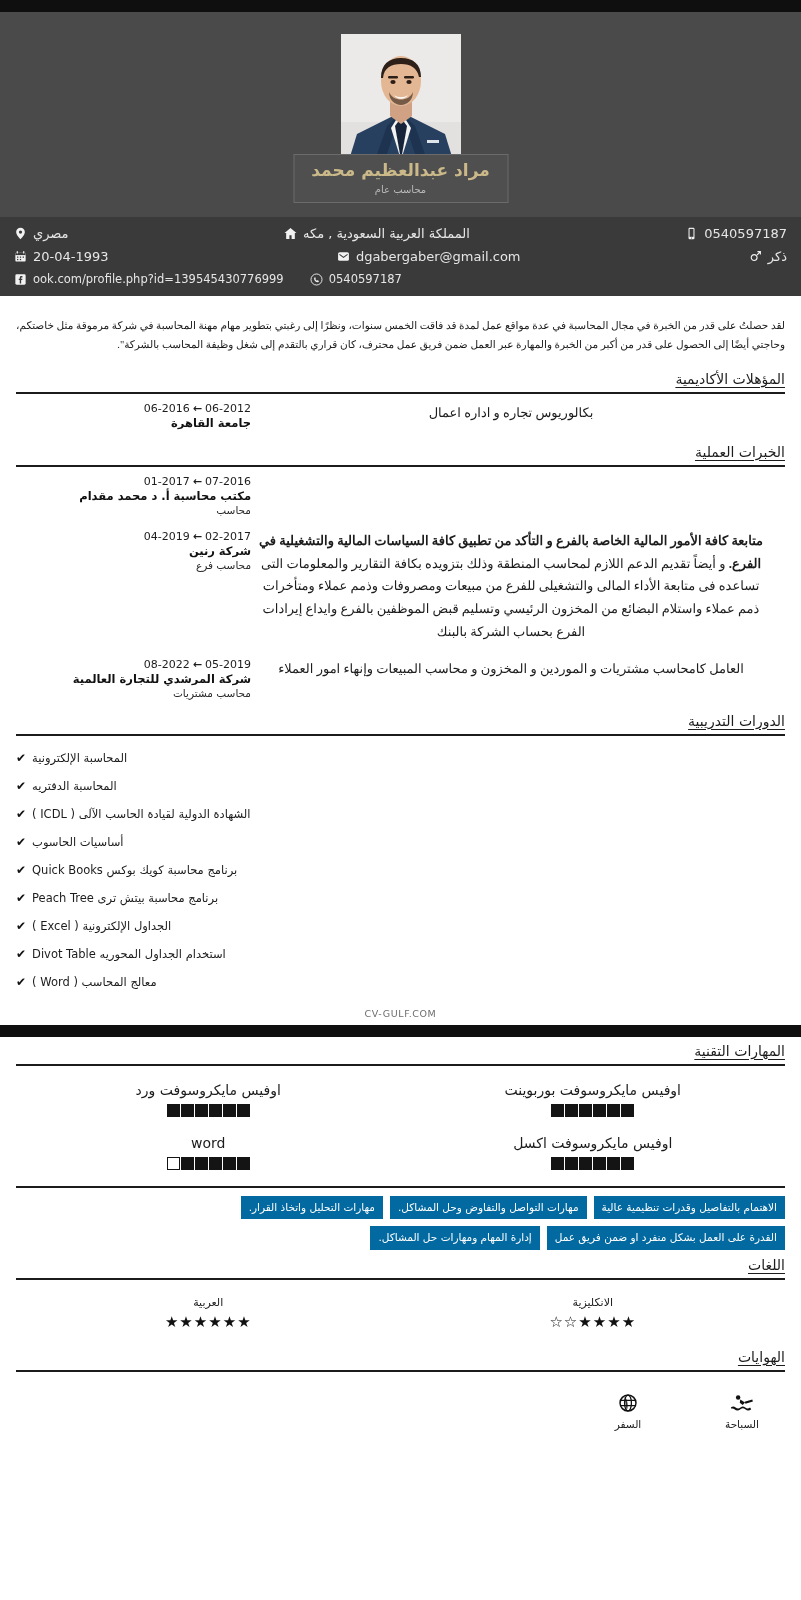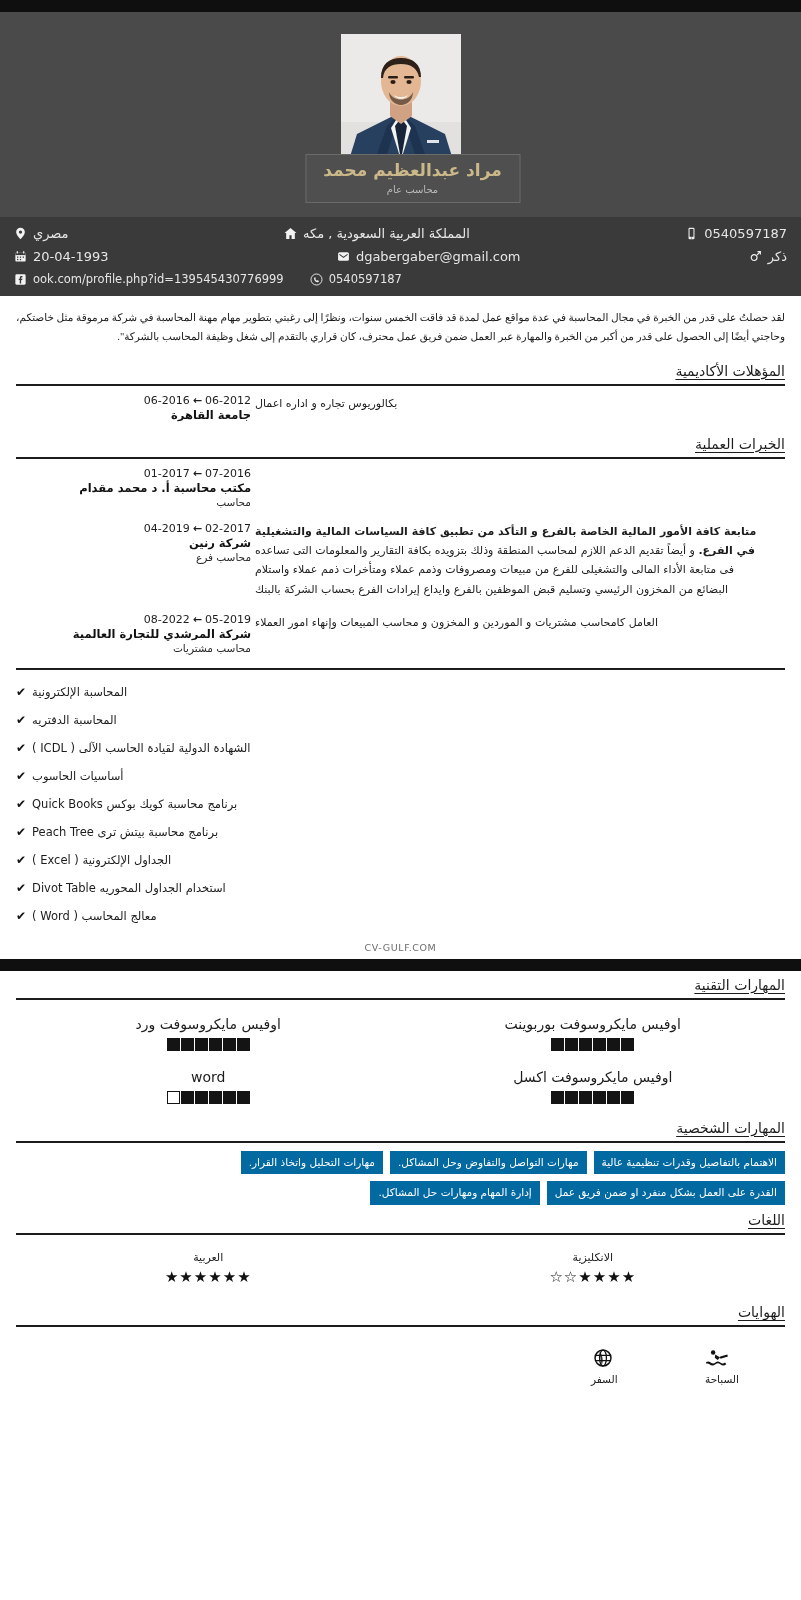--- a/index.html
+++ b/index.html
@@ -35,21 +35,20 @@
   .nameplate {
     position: absolute;
     left: 50%;
     transform: translateX(-50%);
     top: 142px;
     width: 215px;
     background: #4f4f4f;
     border: 1px solid #6b6b6b;
     text-align: center;
     padding: 6px 4px 7px;
-    margin-left: 12px;
   }
   .nameplate .full-name {
     color: #cbb98a;
     font-size: 17px;
     font-weight: 700;
     line-height: 1.15;
     letter-spacing: .3px;
   }
   .nameplate .job-title {
     color: #b9b9b9;
@@ -88,21 +87,21 @@
   }
   .contact-cell .ico svg { display:block; width:13px; height:13px; fill:#f2f2f2; }
   .c-col-1 { flex: 0 0 auto; }
   .c-col-2 { flex: 0 0 auto; }
   .c-col-3 { flex: 0 0 auto; }
   .row-last { display:flex; flex-direction: row; justify-content: flex-start; gap: 26px; padding-right: 0; }
   .row-last .contact-cell { font-size: 11.5px; }
   .fb-cell { margin-right: auto; }
 
   
-  .sheet { background:#fff; padding: 0 16px; }
+  .sheet { background:#fff; padding: 8px 16px; }
 
   .summary {
     font-family: "Liberation Serif", "DejaVu Serif", serif;
     font-size: 10.5px;
     line-height: 1.85;
     color: #1a1a1a;
     text-align: justify;
     padding: 12px 0 10px;
     direction: rtl;
   }
@@ -149,27 +148,28 @@
     color: #111;
     margin-top: 1px;
   }
   .entry-role {
     font-size: 10.5px;
     color: #2a2a2a;
     margin-top: 1px;
   }
   .entry-right {
     flex: 1 1 auto;
-    text-align: left;
+    text-align: center;
     direction: rtl;
-    font-size: 11px;
+    font-size: 13px;
     line-height: 1.75;
     color: #1c1c1c;
     padding-left: 4px;
     padding-right: 18px;
+    font-family: Liberation Serif, serif;
   }
   .entry-right.bold-lead b { font-weight: 700; }
 
   
   .course-list { direction: rtl; }
   .course-item {
     display: flex;
     flex-direction: row;
     justify-content: flex-end;
     align-items: center;
@@ -263,21 +263,21 @@
     display: flex;
     flex-direction: row;
     direction: rtl;
     gap: 40px;
     padding: 12px 0 16px;
     justify-content: flex-start;
     padding-right: 6px;
   }
   .hobby {
     width: 74px;
-    text-align: left;
+    text-align: center;
   }
   .hobby .h-ico { height: 22px; }
   .hobby .h-ico svg { width: 24px; height: 22px; fill: #111; }
   .hobby .h-label { font-size: 10.5px; color: #1c1c1c; margin-top: 4px; }
 </style>
 </head>
 <body>
 
 <div class="top-strip"></div>
 
@@ -462,20 +462,21 @@
           <span>08-2022</span><span class="arrow">←</span><span>05-2019</span>
         </div>
         <div class="entry-org">شركة المرشدي للتجارة العالمية</div>
         <div class="entry-role">محاسب مشتريات</div>
       </div>
       <div class="entry-right">العامل كامحاسب مشتريات و الموردين و المخزون و محاسب المبيعات وإنهاء امور العملاء</div>
     </div>
   </div>
 
   <div class="section">
+    <div class="section-title">الدورات التدريبية</div>
     <div class="section-rule"></div>
     <div class="course-list">
       <div class="course-item">
           <span>المحاسبة الإلكترونية</span>
           <span class="check">✔</span>
         </div>
       <div class="course-item">
           <span>المحاسبة الدفتريه</span>
           <span class="check">✔</span>
         </div>
@@ -564,21 +565,20 @@
             <span class="sq"></span>
             <span class="sq"></span>
             <span class="sq"></span>
           </div>
       </div>
 
     </div>
   </div>
 
   <div class="section">
-    <div class="section-title">المهارات الشخصية</div>
     <div class="section-rule"></div>
     <div class="tag-rows">
       <div class="tag-row">
         <span class="tag">الاهتمام بالتفاصيل وقدرات تنظيمية عالية</span>
         <span class="tag">مهارات التواصل والتفاوض وحل المشاكل.</span>
         <span class="tag">مهارات التحليل واتخاذ القرار.</span>
       </div>
       <div class="tag-row">
         <span class="tag">القدرة على العمل بشكل منفرد او ضمن فريق عمل</span>
         <span class="tag">إدارة المهام ومهارات حل المشاكل.</span>

